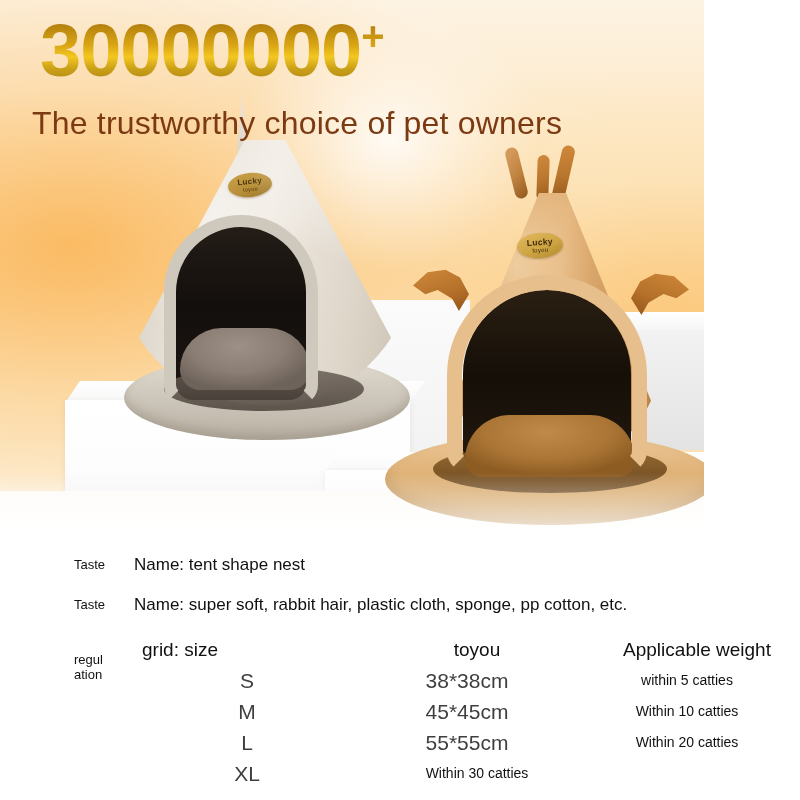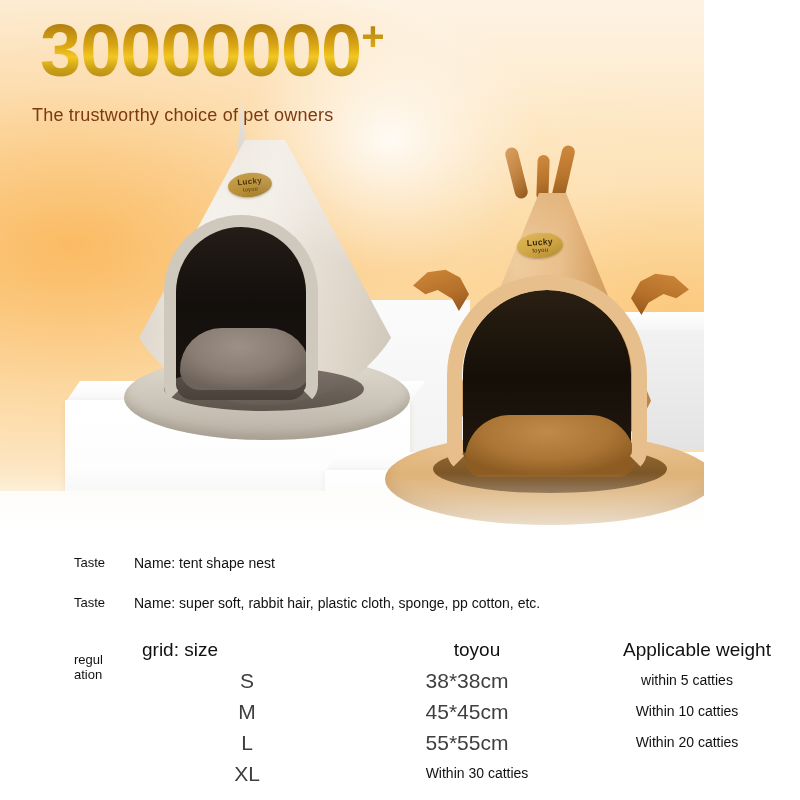--- a/index.html
+++ b/index.html
@@ -60,21 +60,21 @@
     white-space: nowrap;
   }
   .headline .plus {
     font-size: 40px;
     vertical-align: 26px;
     font-weight: bold;
   }
   .subhead {
     position: absolute;
     left: 32px; top: 105px;
-    font-size: 18px;
+    font-size: 32px;
     color: #7b3a12;
     letter-spacing: 0.2px;
     white-space: nowrap;
   }
 
   
   .ped { position: absolute; }
 
   
   .ped-left {
@@ -281,21 +281,21 @@
     align-items: center;
   }
   .spec-key {
     font-size: 13px;
     color: #111;
     width: 60px;
     text-align: left;
     line-height: 1.15;
   }
   .spec-val {
-    font-size: 14px;
+    font-size: 17px;
     color: #111;
     white-space: nowrap;
   }
   .row-name  { left: 62px; top: 12px; }
   .row-mat   { left: 62px; top: 52px; }
 
   .row-reg { position: absolute; left: 62px; top: 96px; width: 720px; }
   .reg-key {
     position: absolute; left: 0; top: 14px;
     font-size: 13px; color: #111; width: 52px;

